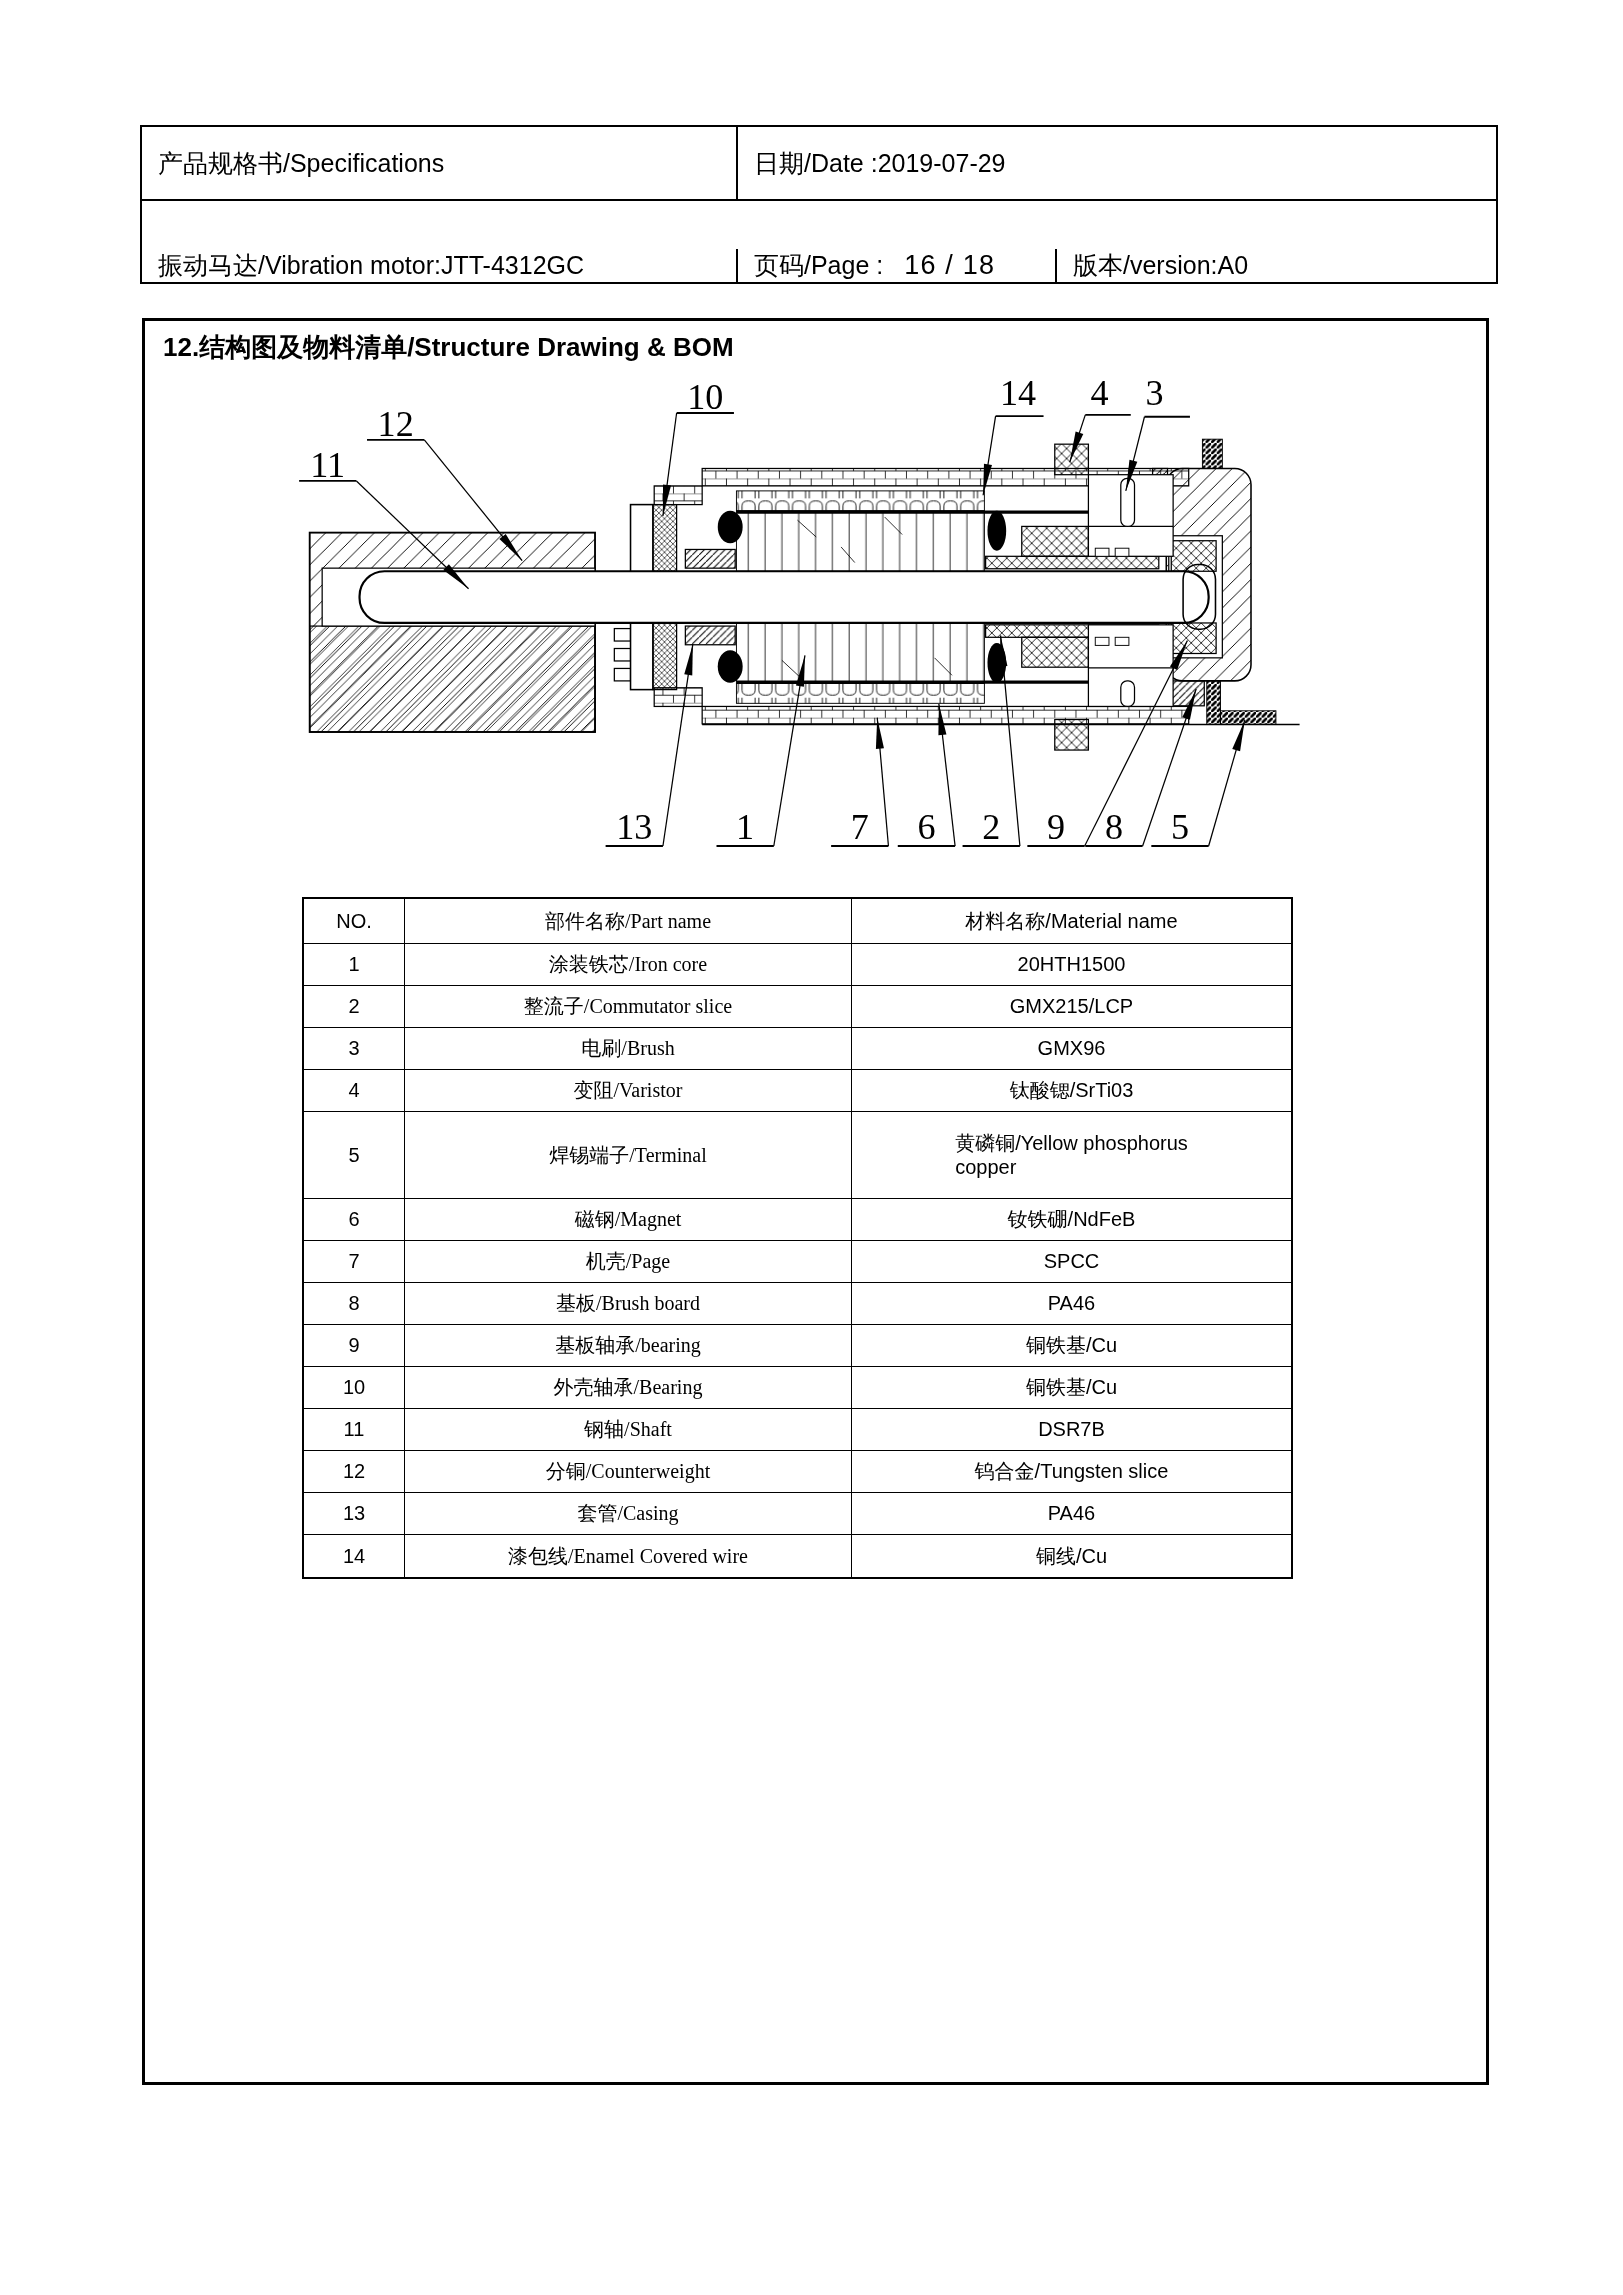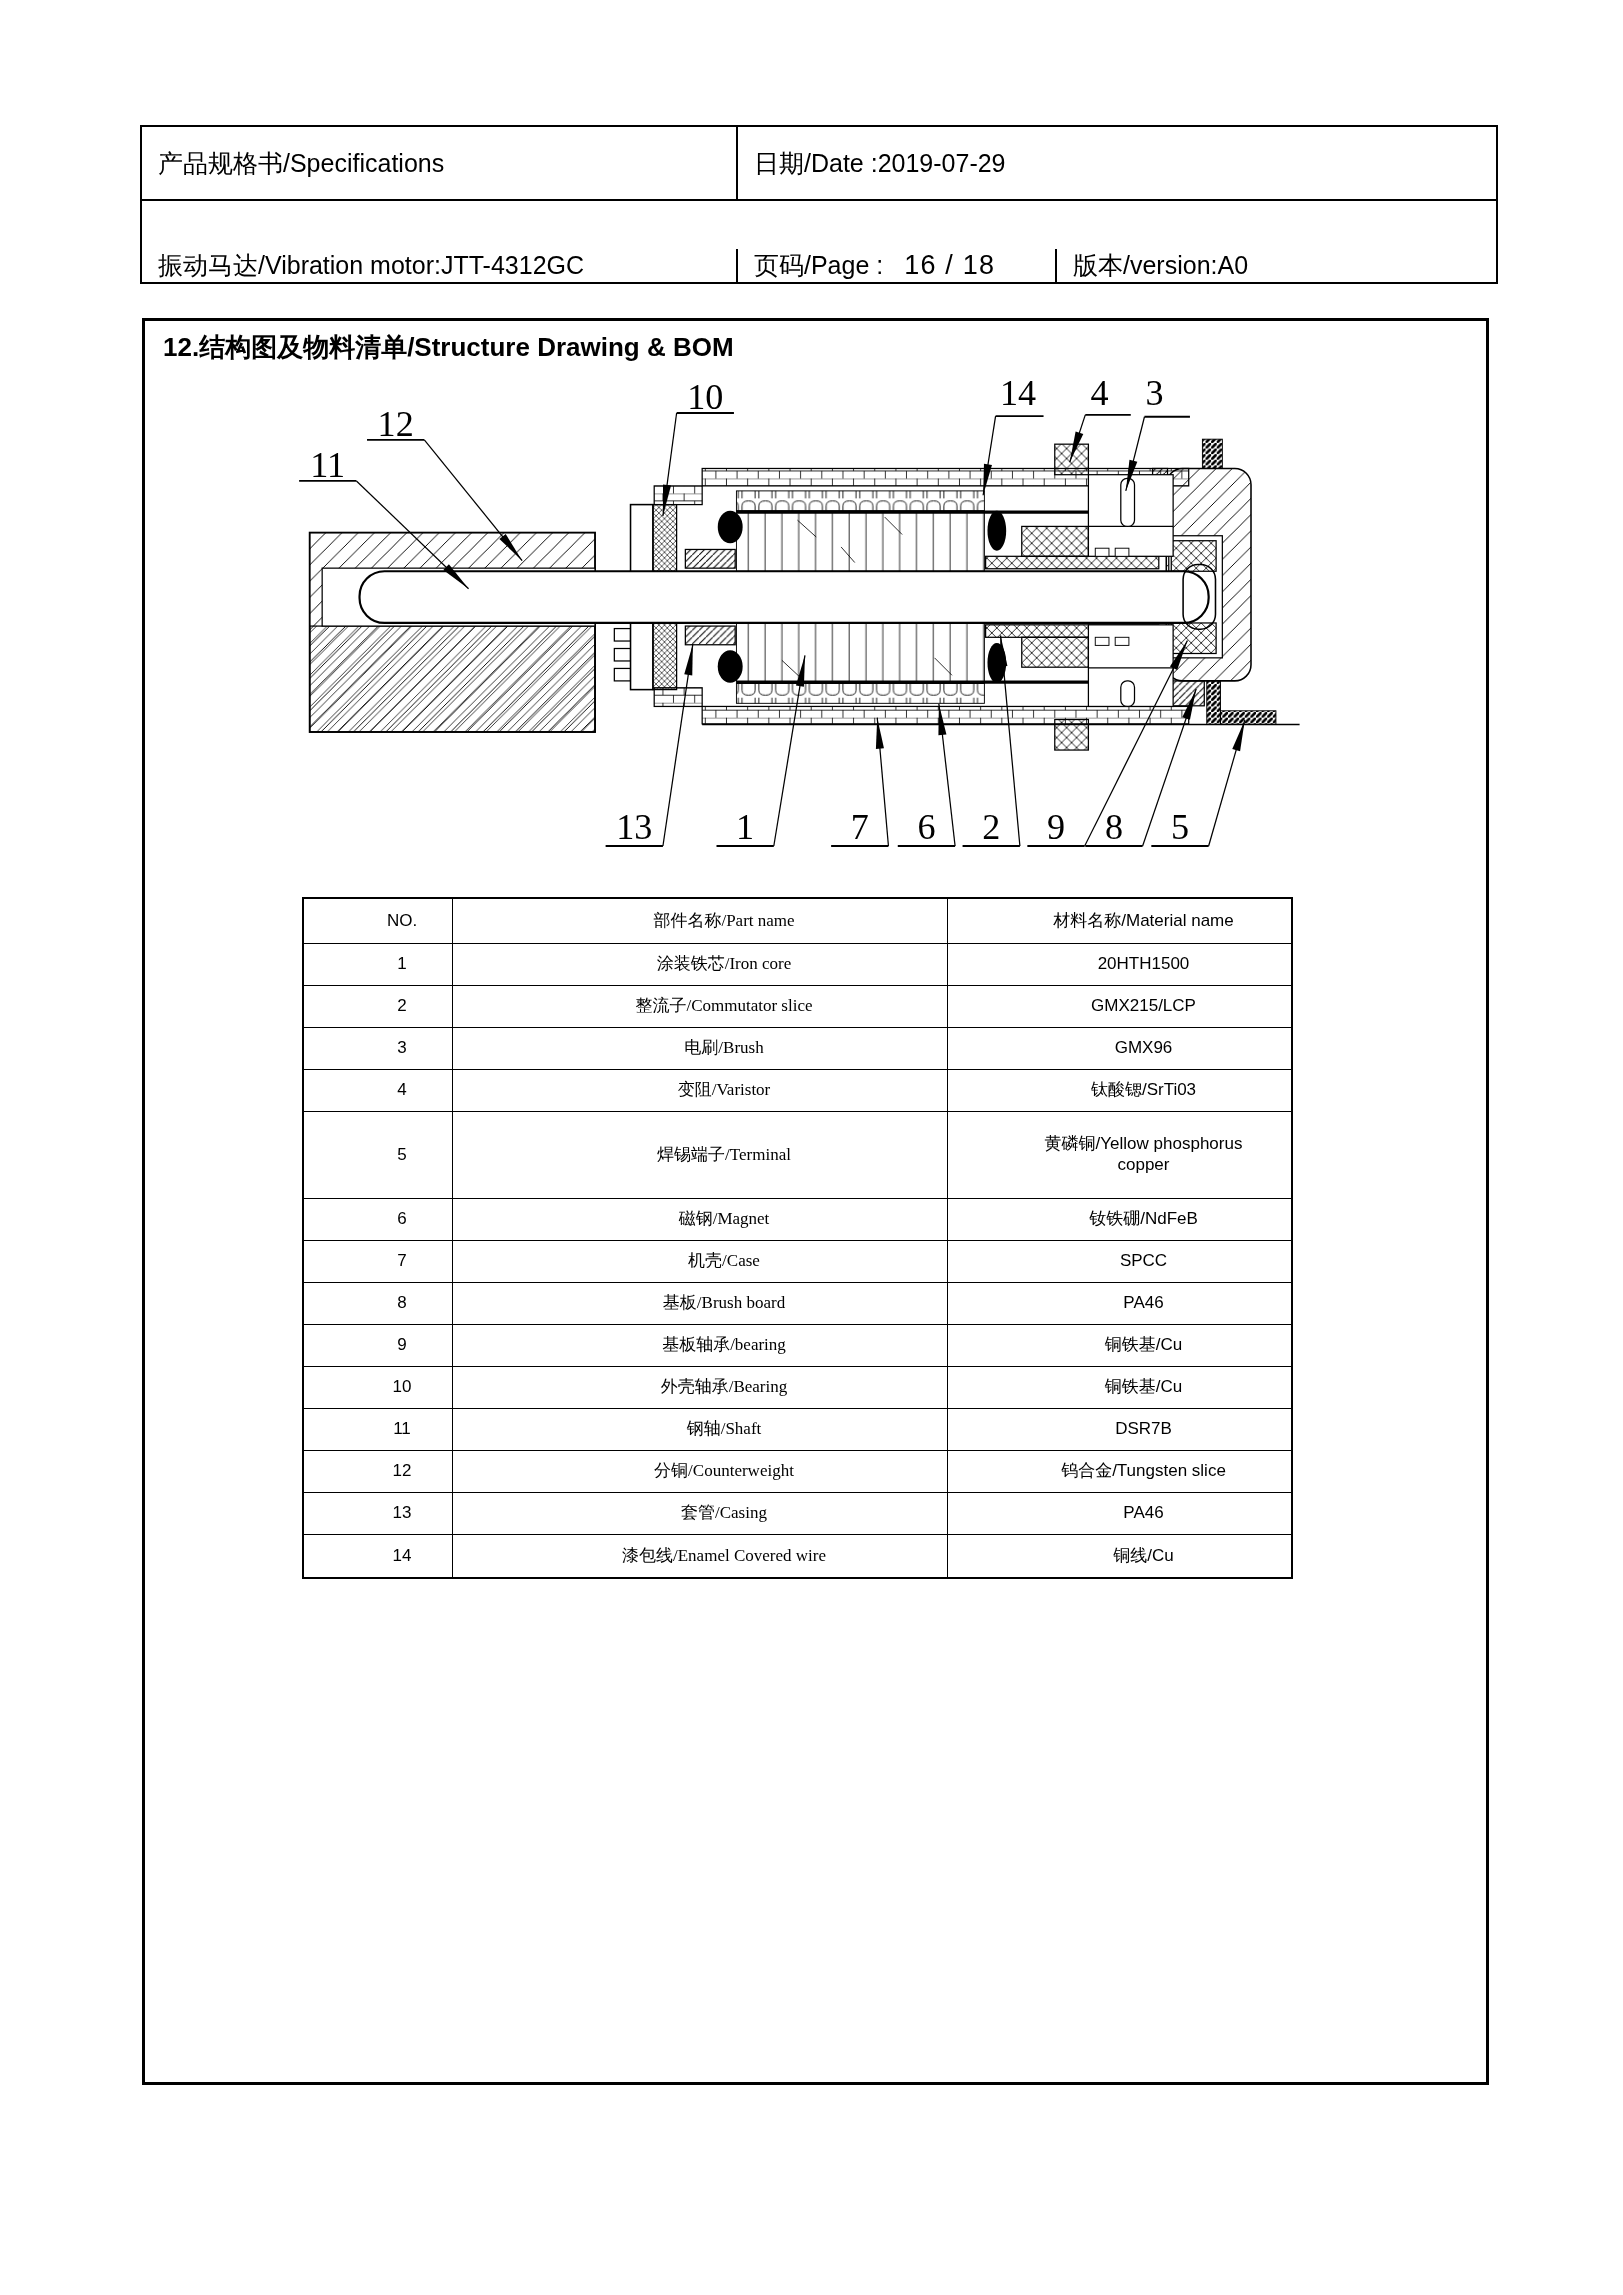--- a/index.html
+++ b/index.html
@@ -25,22 +25,22 @@
   #bigbox { left:142px; top:318px; width:1347px; height:1767px; border:3.1px solid #000; }
   #sec-title { left:163px; top:330px; font-size:26px; font-weight:bold; white-space:nowrap; }
 
   
   #bom { left:302px; top:897px; width:991px; border:2.5px solid #000; }
   .brow { display:flex; border-bottom:1.9px solid #000; }
   .brow:last-child { border-bottom:none; }
   .bh { height:45px; }
   .br { height:42px; }
   .br5 { height:87px; }
-  .bcell { display:flex; align-items:center; justify-content:center; text-align:center;
-           font-size:17px; line-height:1.22; white-space:pre-line;margin-left:48px; }
+  .bcell { display:flex; align-items:center; justify-content:center; text-align:left;
+           font-size:20px; line-height:1.22; white-space:pre-line; }
   .bc1 { width:101px; border-right:1.9px solid #000; }
   .bc2 { width:447px; border-right:1.9px solid #000;font-family:Liberation Serif, serif; }
   .bc3 { flex:1; }
 
   
   #drawing { left:0; top:0; width:1623px; height:2295px; pointer-events:none; }
   .callout-num { font-family:"Liberation Serif","DejaVu Serif",serif; font-size:58px; text-anchor:middle; fill:#000; }
 </style>
 </head>
 <body>
@@ -285,21 +285,21 @@
       <div class="bcell bc3">黄磷铜/Yellow phosphorus
 copper</div>
     </div>
     <div class="brow br">
       <div class="bcell bc1">6</div>
       <div class="bcell bc2">磁钢/Magnet</div>
       <div class="bcell bc3">钕铁硼/NdFeB</div>
     </div>
     <div class="brow br">
       <div class="bcell bc1">7</div>
-      <div class="bcell bc2">机壳/Case</div>
+      <div class="bcell bc2">机壳/Page</div>
       <div class="bcell bc3">SPCC</div>
     </div>
     <div class="brow br">
       <div class="bcell bc1">8</div>
       <div class="bcell bc2">基板/Brush board</div>
       <div class="bcell bc3">PA46</div>
     </div>
     <div class="brow br">
       <div class="bcell bc1">9</div>
       <div class="bcell bc2">基板轴承/bearing</div>

